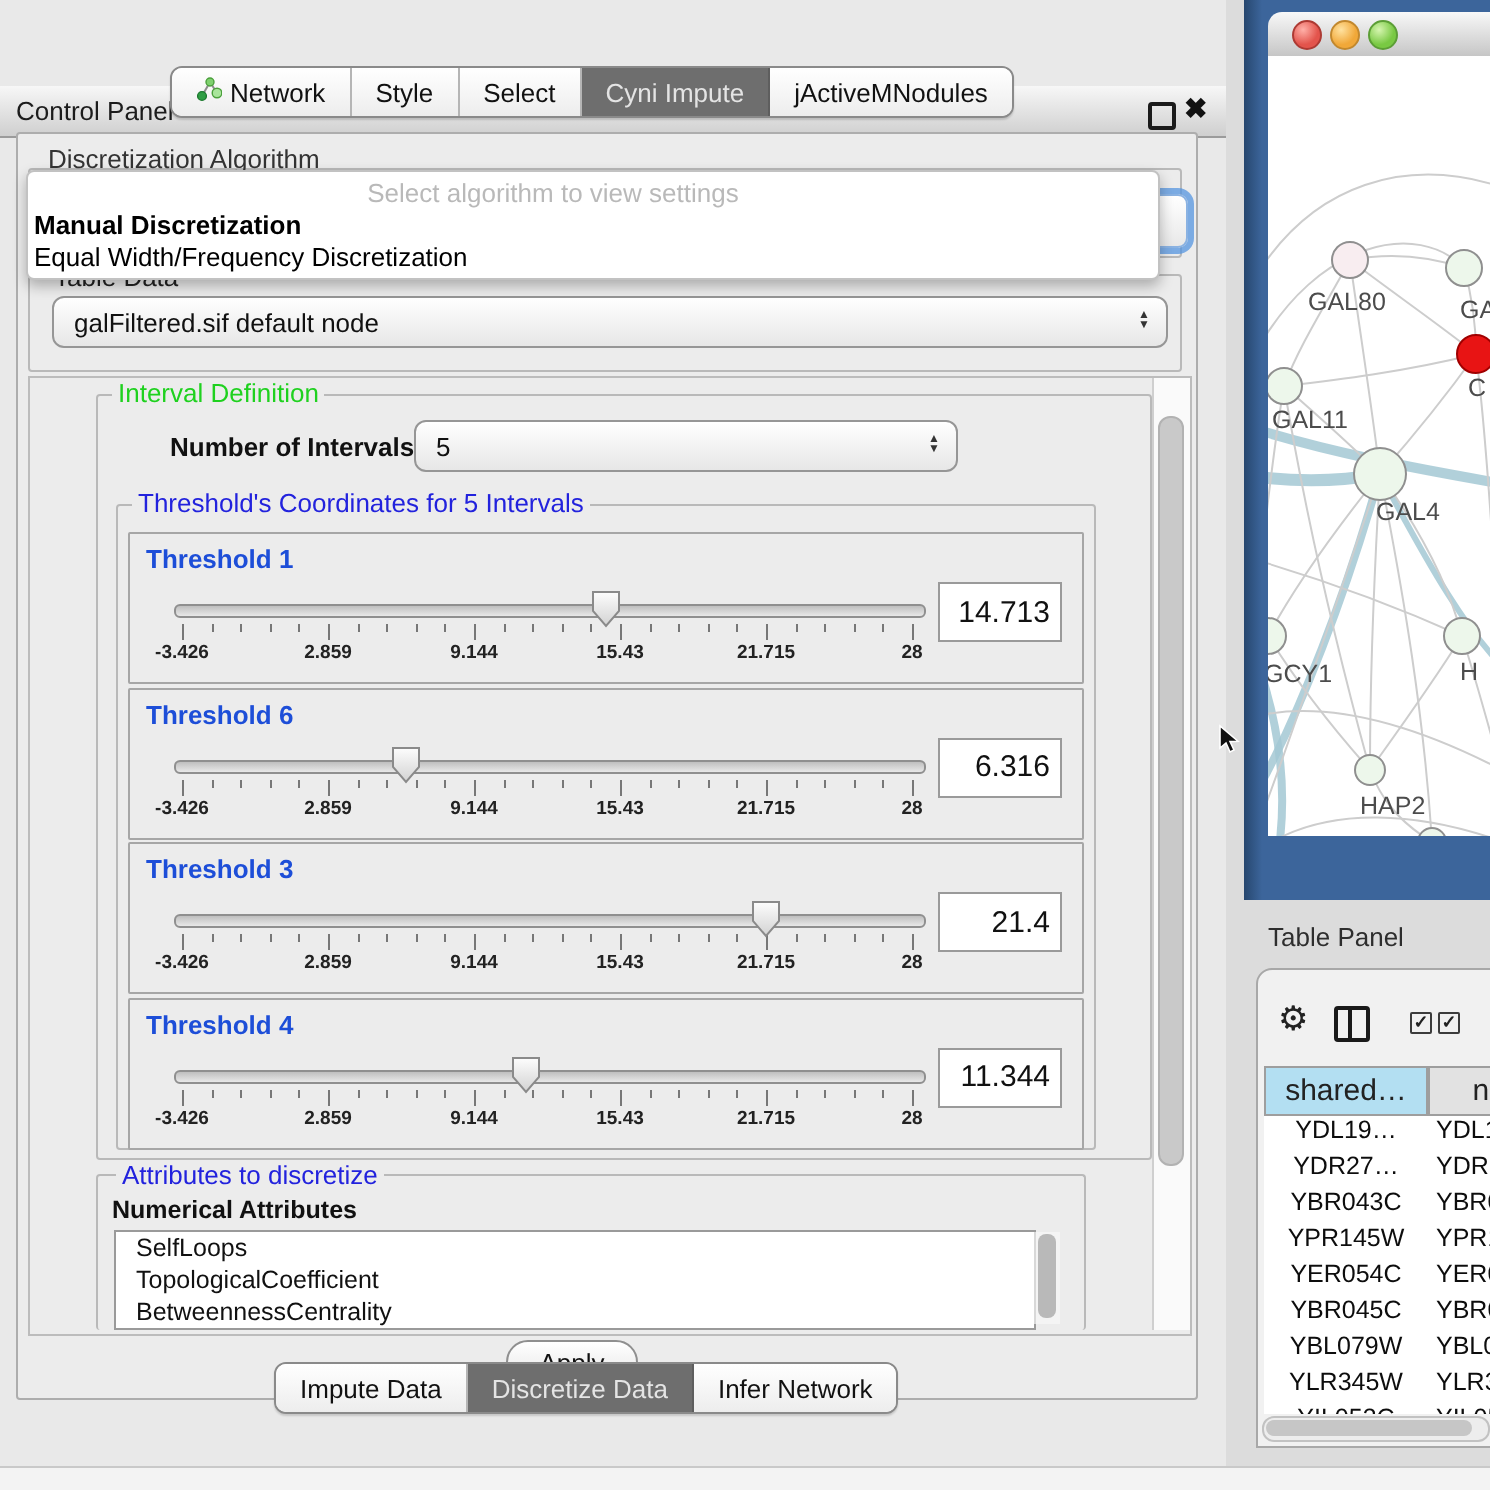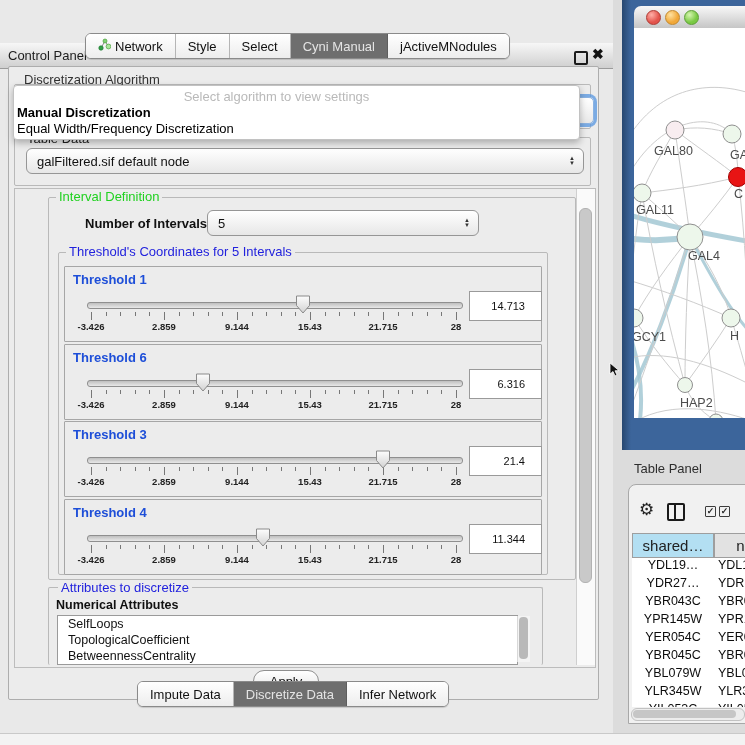--- a/index.html
+++ b/index.html
@@ -43,22 +43,22 @@
   .thr-row{position:absolute;left:0;width:476px;height:74px;border:1px solid #a6a6a6;
     background:#ececec;border-radius:1px;}
   .thr-label{position:absolute;left:8px;top:5px;font-size:13px;font-weight:bold;color:#1d4ed8;}
   .thr-track{position:absolute;left:22px;top:35px;width:374px;height:5px;
     border:1px solid #8f8f8f;border-radius:3px;background:linear-gradient(#bfbfbf,#e8e8e8);}
   .thr-thumb{position:absolute;top:28px;width:16px;height:19px;z-index:3;}
   .tick{position:absolute;width:1px;background:#777;}
   .ticklabel{position:absolute;top:54px;font-size:9.5px;font-weight:bold;color:#222;
     transform:translateX(-50%);white-space:nowrap;}
   .thr-value{position:absolute;left:404px;top:24px;width:55px;height:28px;border:1px solid #9a9a9a;
-    background:#fff;font-family:"Liberation Sans",sans-serif;font-size:11px;text-align:right;
-    padding:0 16px 0 0;color:#111;}
+    background:#fff;font-family:"Liberation Sans",sans-serif;font-size:15px;text-align:right;
+    padding:0 5px 0 0;color:#111;}
   
   .nlist{left:57px;top:615px;width:459px;height:48px;background:#fff;border:1px solid #9a9a9a;
     overflow:hidden;font-size:12.5px;color:#111;}
   .nlist div{padding-left:10px;line-height:16px;}
   .sb-v{background:#c9c9c9;border:1px solid #b2b2b2;border-radius:6px;}
   .sb-track{background:#fafafa;border-left:1px solid #cfcfcf;}
   
   .btn{display:flex;align-items:center;justify-content:center;border:1px solid #8f8f8f;
     border-radius:11px;background:linear-gradient(#ffffff,#e4e4e4);font-size:13px;color:#111;}
   
@@ -106,21 +106,21 @@
       </span>
       <span>Network</span>
     </div>
     <div class="tab">
         <span>Style</span>
       </div>
     <div class="tab">
         <span>Select</span>
       </div>
     <div class="tab sel">
-        <span>Cyni Manual</span>
+        <span>Cyni Impute</span>
       </div>
     <div class="tab">
         <span>jActiveMNodules</span>
       </div>
   </div>
 
   <div class="abs outer"></div>
 
   <div class="abs fieldset" style="left:14px;top:84px;width:575px;height:43px;"></div>
   <span class="abs" style="left:24px;top:72px;font-size:13px;color:#333;z-index:1;">Discretization Algorithm</span>

